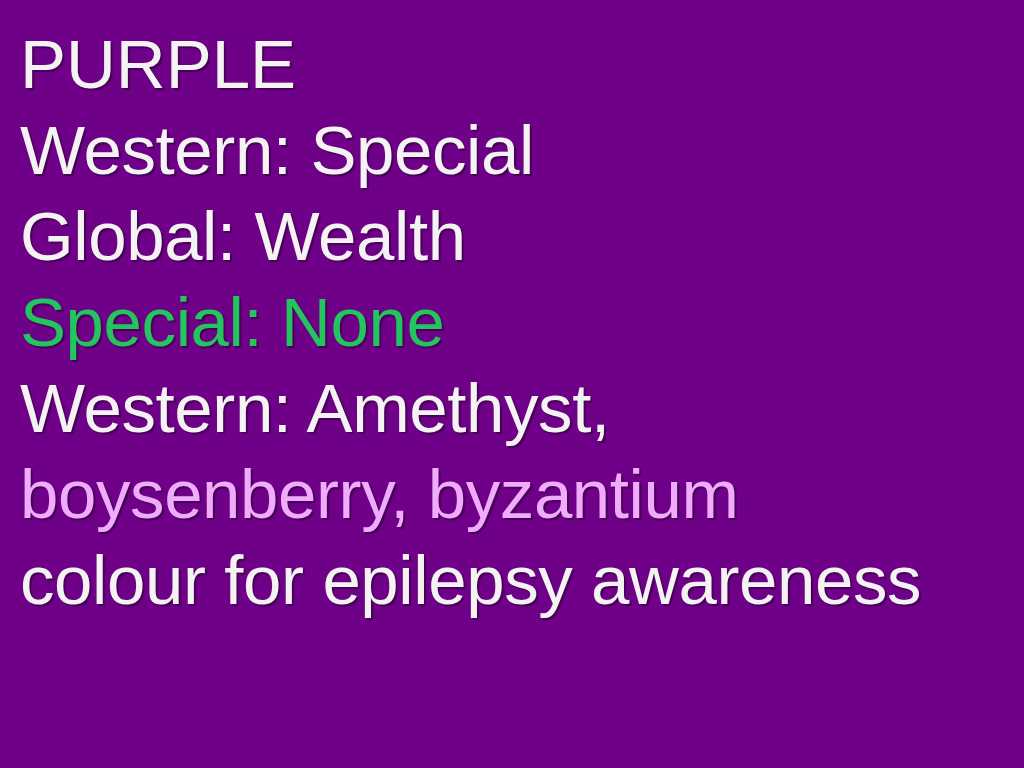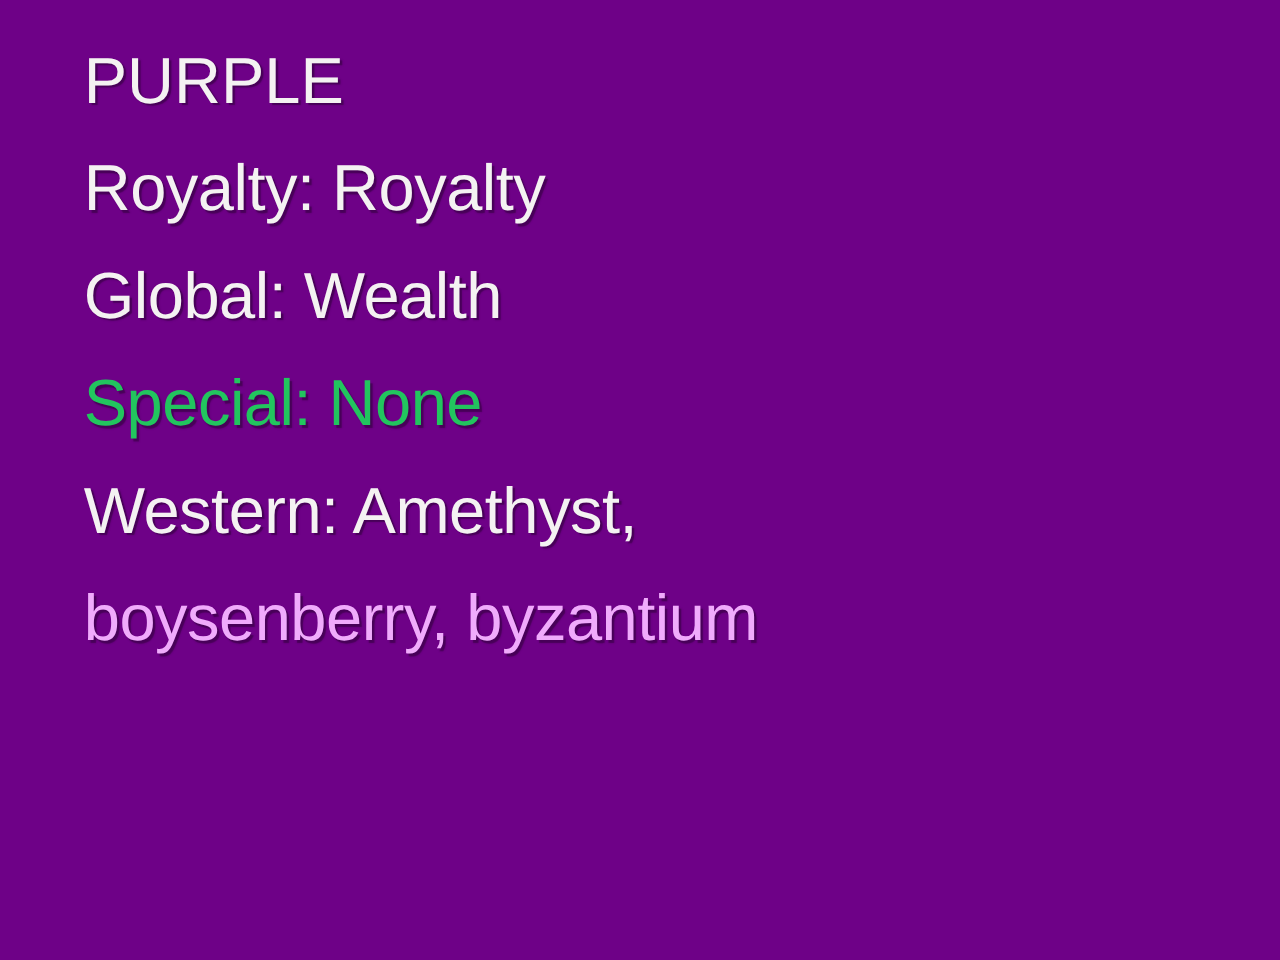--- a/index.html
+++ b/index.html
@@ -28,38 +28,38 @@
     position: absolute;
     left: 20px;
     top: 22px;
     width: 1004px;
   }
 
   .slide-line {
     display: block;
     color: #F4F2F2;
     font-family: "Liberation Sans", sans-serif;
-    font-size: 52px;
+    font-size: 69px;
     font-weight: 400;
     line-height: 86px;
     letter-spacing: -0.4px;
     white-space: pre;
     text-shadow: 2px 2px 1px rgba(40, 0, 50, 0.55);
-    margin-left: 47px;
   }
 
   .slide-line.title-line {
     letter-spacing: 0px;
   }
 </style>
 </head>
 <body>
 
 <div id="slide" style="background: rgb(110, 1, 135);">
   <div id="text-block">
     <span class="slide-line title-line" style="color: rgb(244, 242, 242);">PURPLE</span>
-    <span class="slide-line" style="color: rgb(244, 242, 242);">Royalty: Royalty</span>
+    <span class="slide-line" style="color: rgb(244, 242, 242);">Western: Special</span>
     <span class="slide-line" style="color: rgb(244, 242, 242);">Global: Wealth</span>
     <span class="slide-line" style="color: #22c55e;">Special: None</span>
     <span class="slide-line" style="color: rgb(244, 242, 242);">Western: Amethyst,</span>
     <span class="slide-line" style="color: #f0abfc;">boysenberry, byzantium</span>
+    <span class="slide-line" style="color: rgb(244, 242, 242);">colour for epilepsy awareness</span>
   </div>
 </div>
 
 </body></html>

